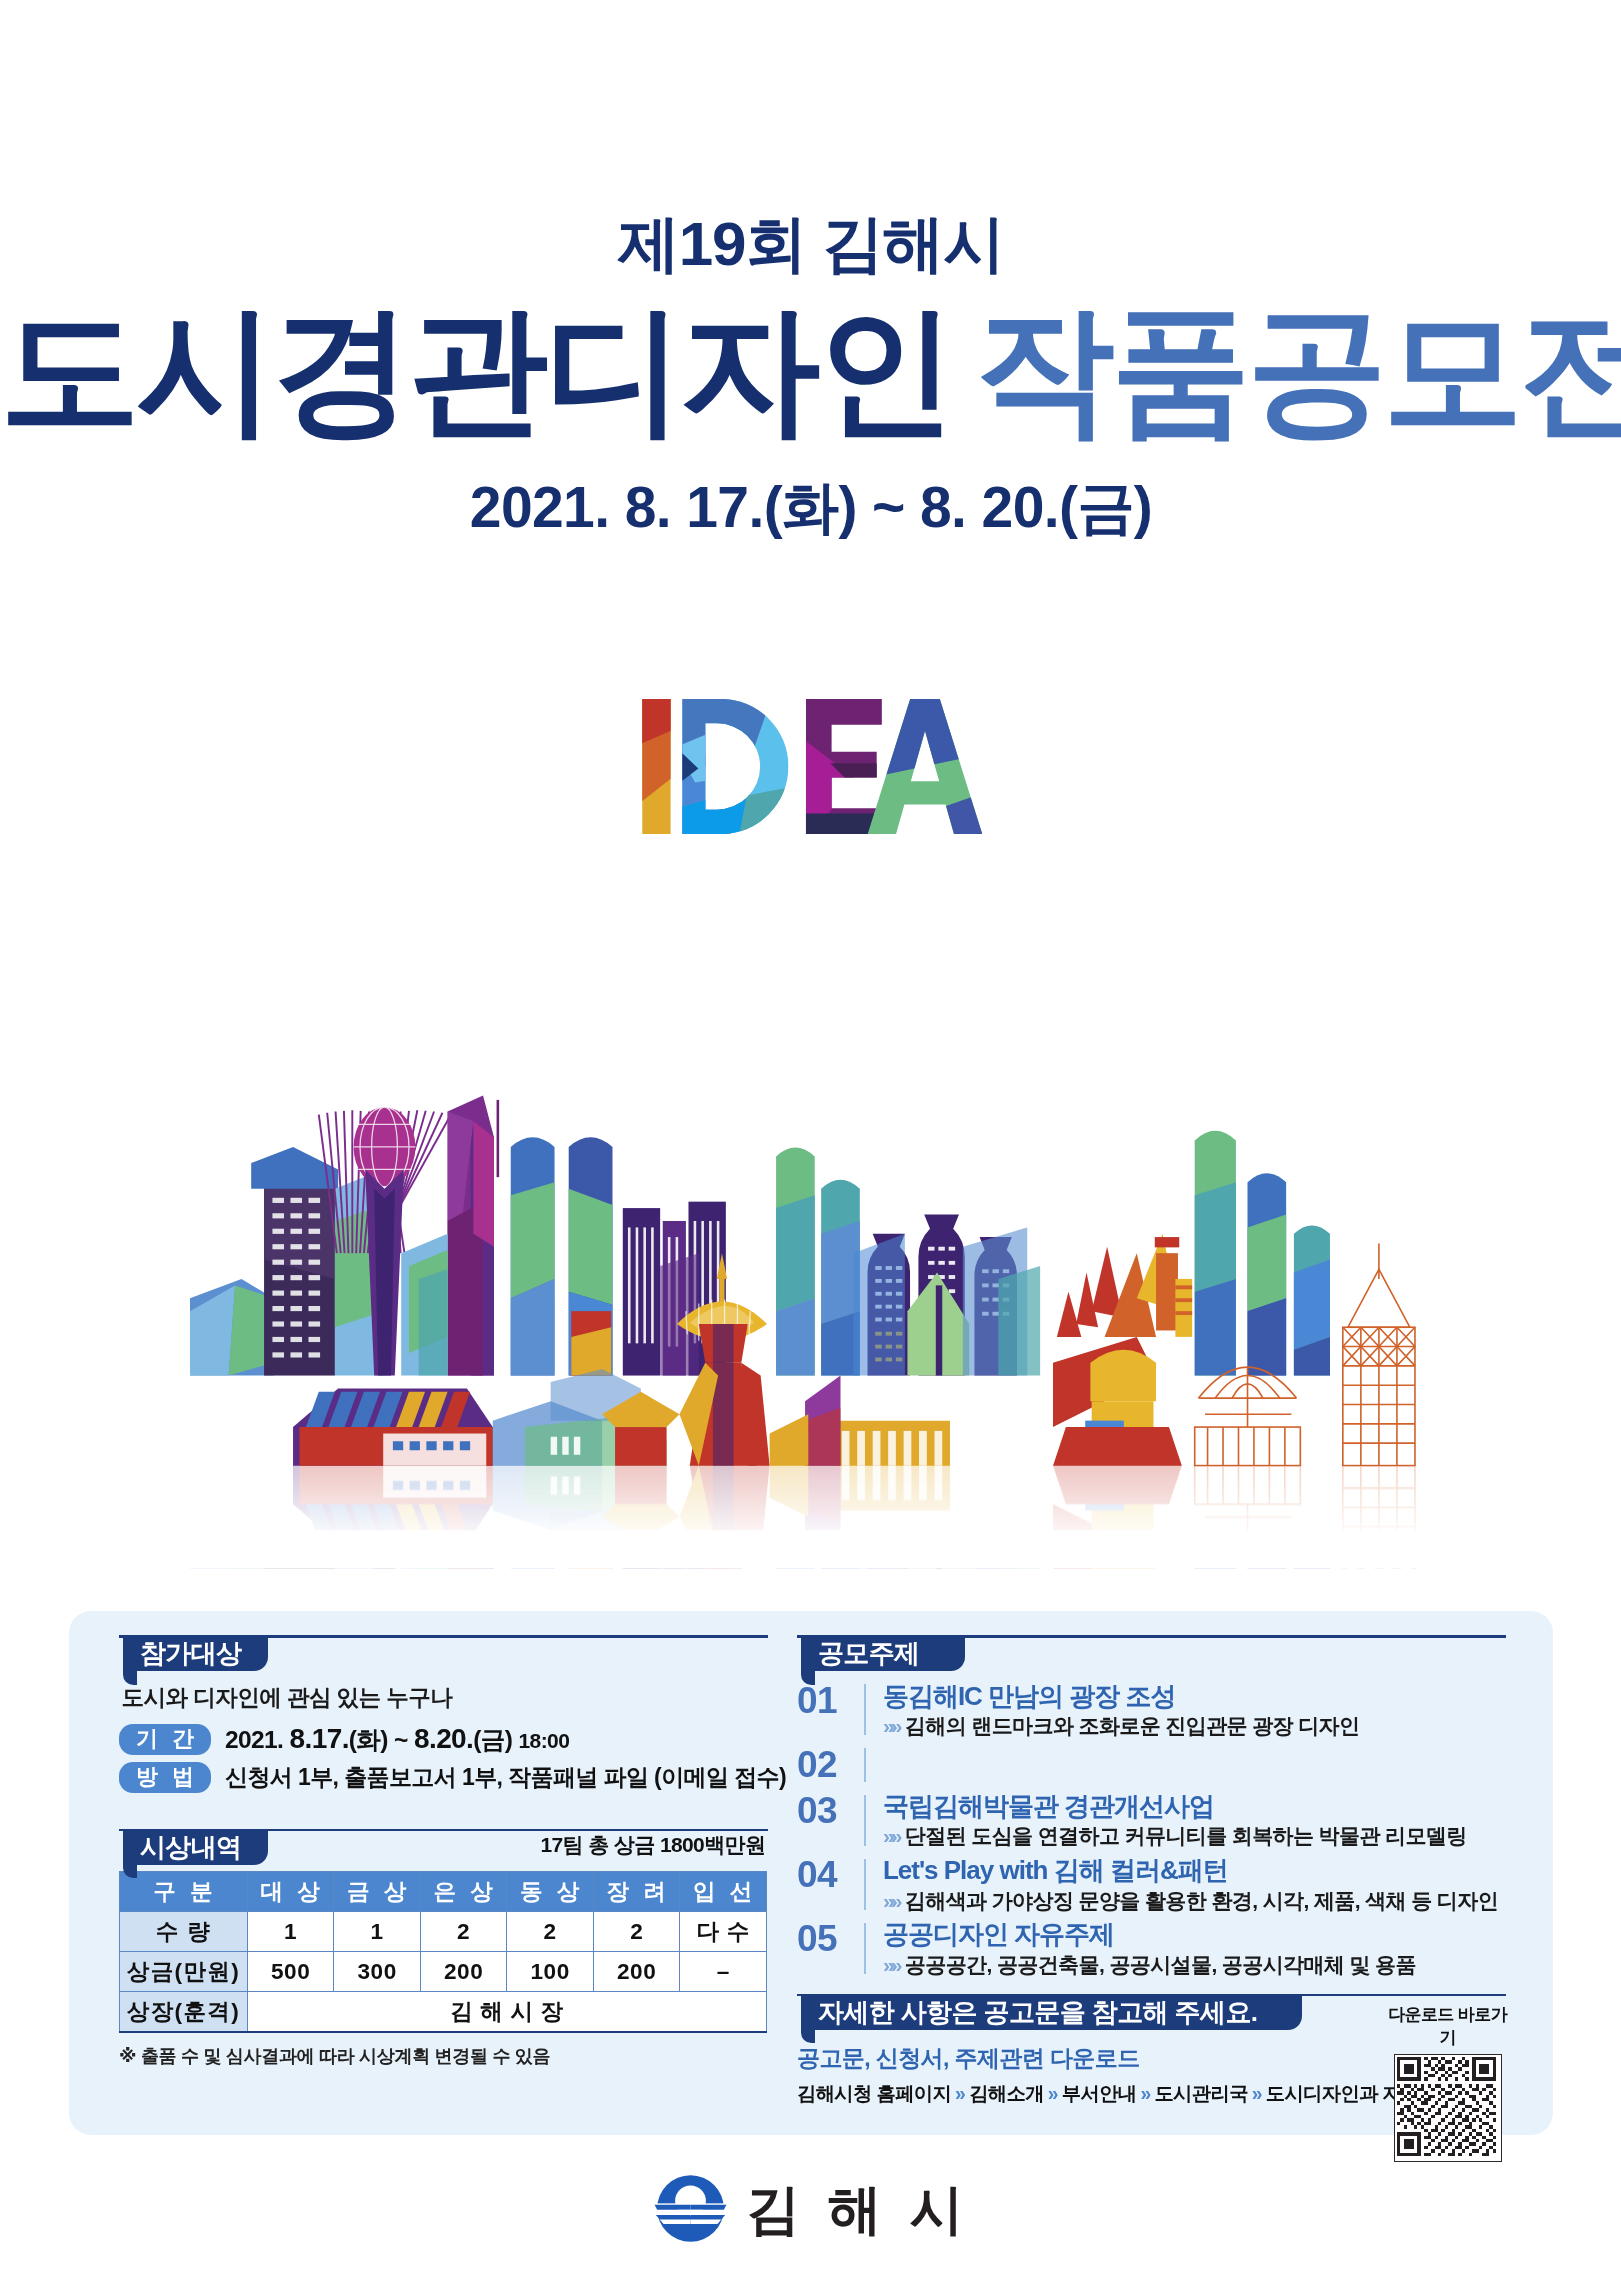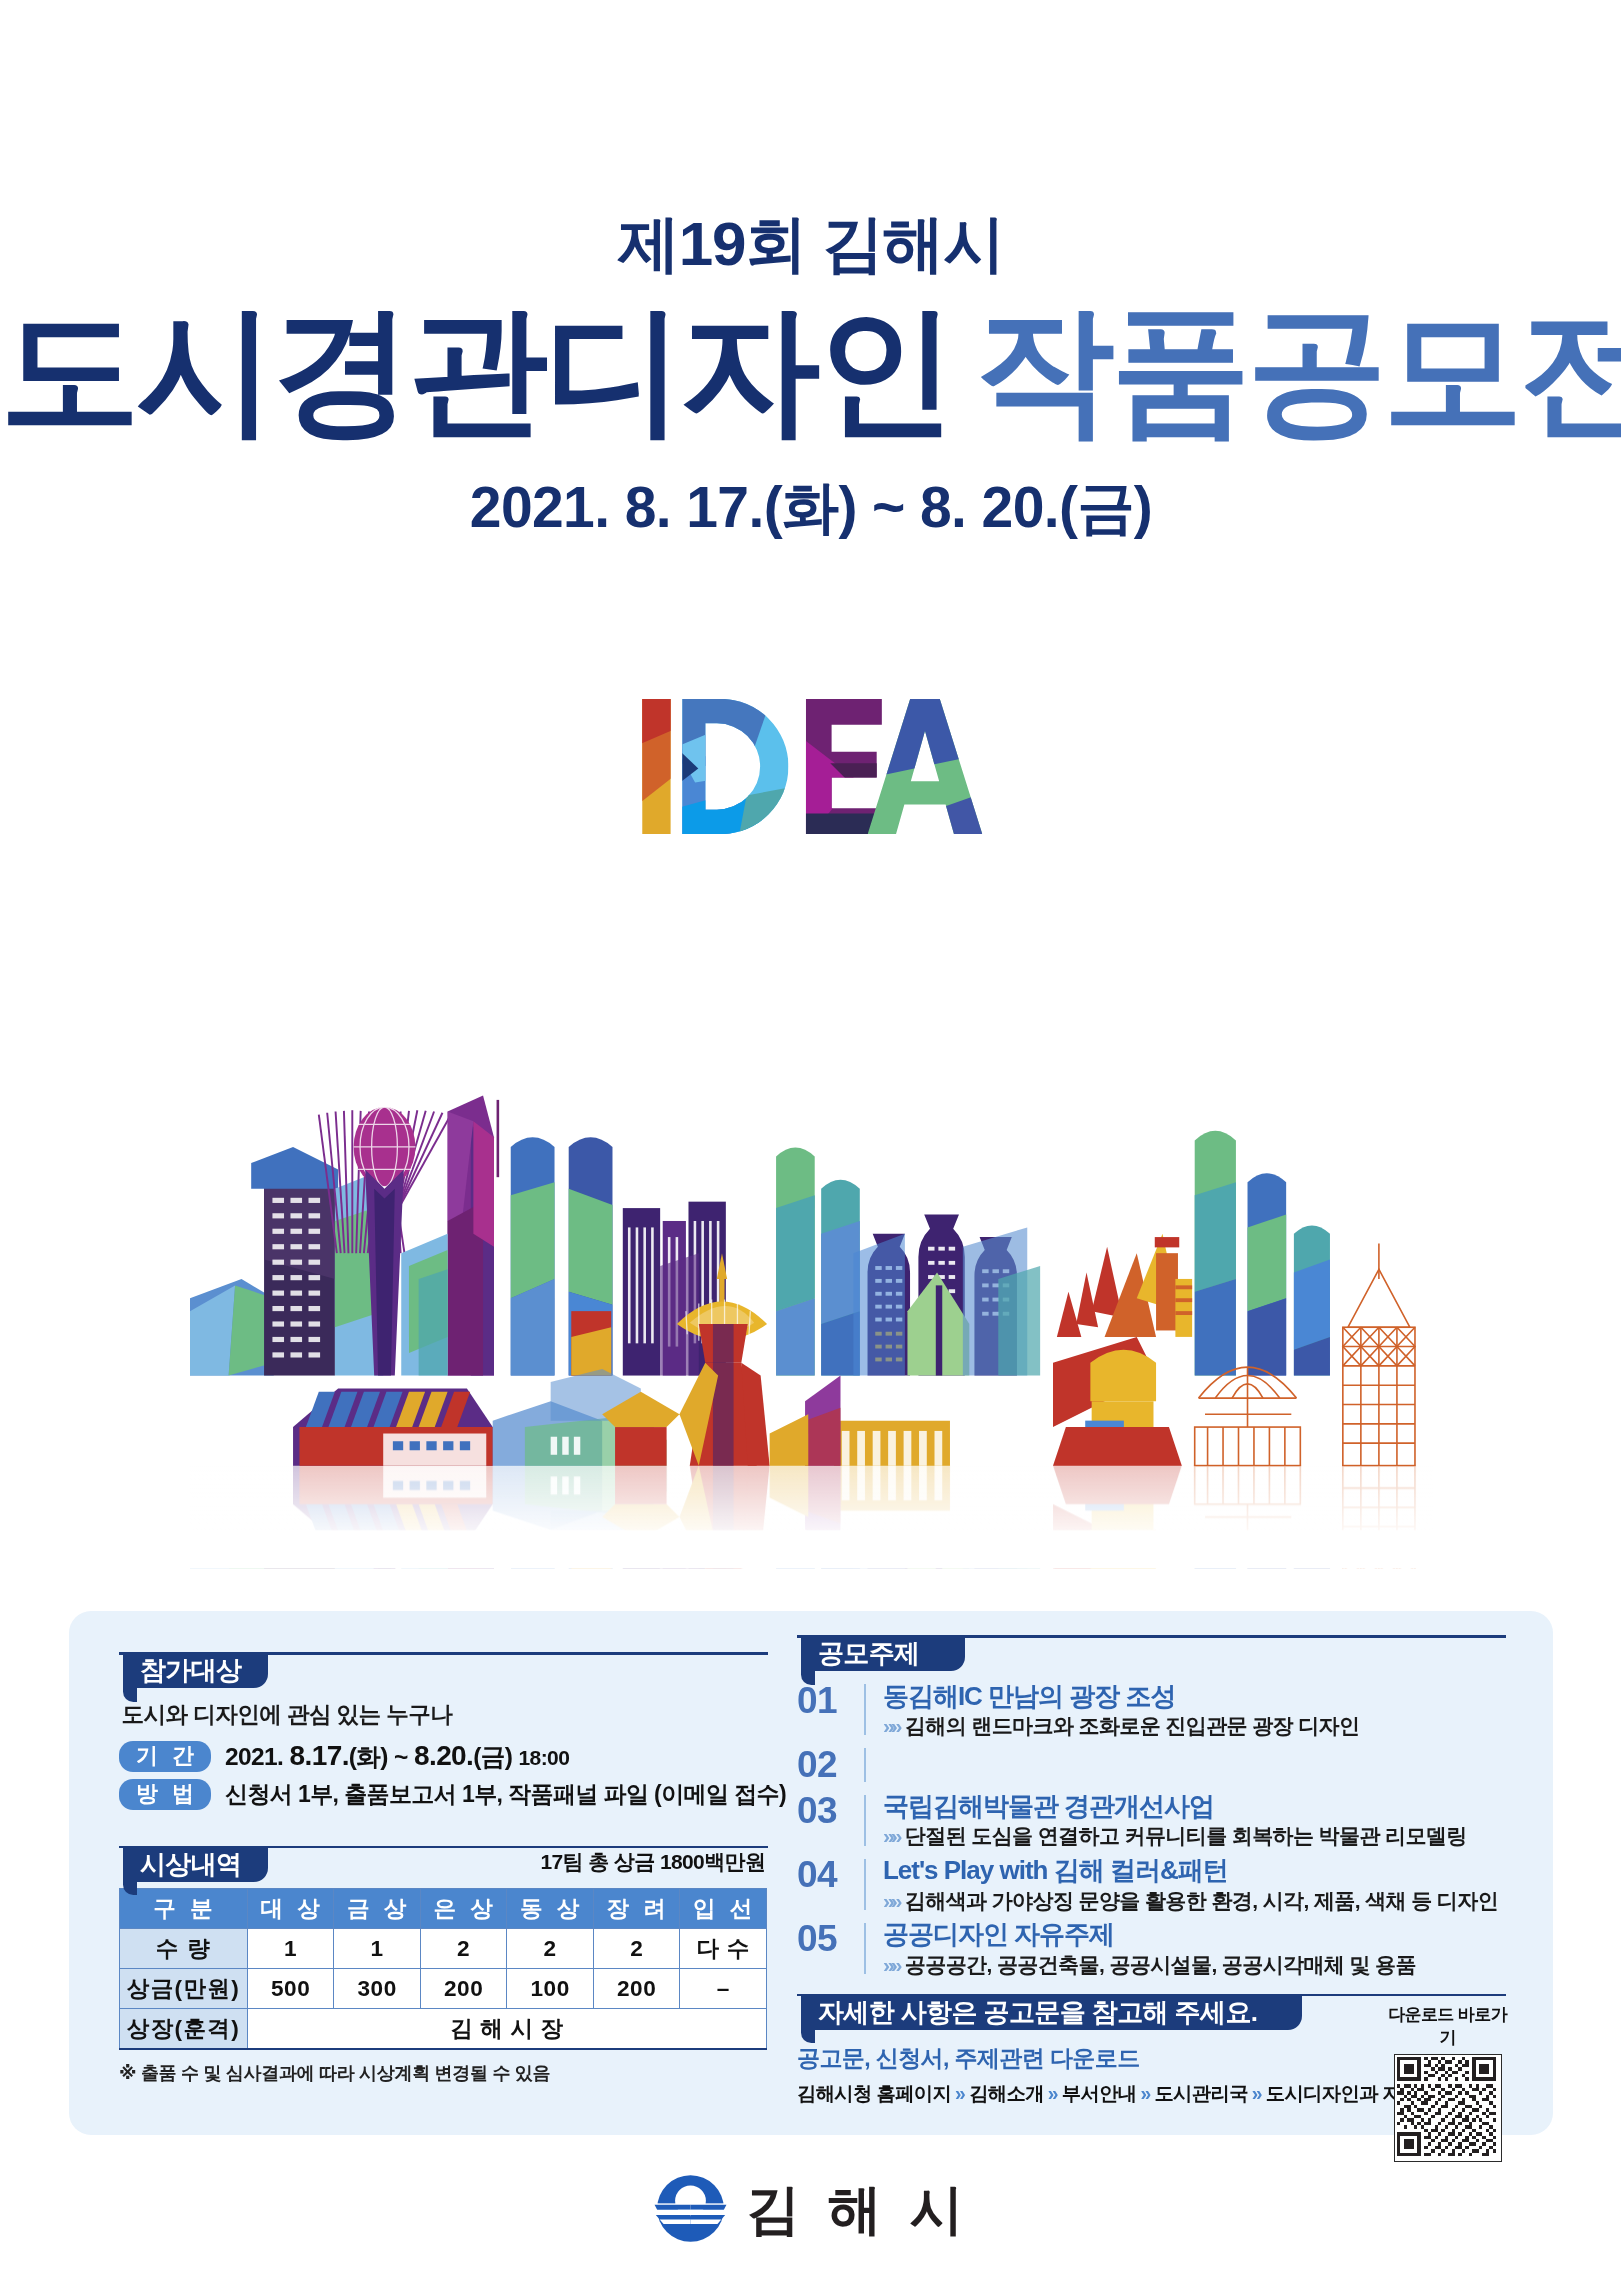--- a/index.html
+++ b/index.html
@@ -32,21 +32,21 @@
   .idea-svg{display:block;}
 
   
   .city-wrap{position:absolute;left:0;right:0;top:976px;display:flex;justify-content:center;}
 
   
   .panel{
     position:absolute;left:69px;top:1611px;width:1484px;height:524px;
     background:#E8F2FB;border-radius:22px;
   }
-  .col-l{position:absolute;left:50px;top:40px;width:649px;}
+  .col-l{position:absolute;left:50px;top:23px;width:649px;}
   .col-r{position:absolute;left:728px;top:23px;width:709px;}
 
   
   .sechead{position:relative;height:40px;margin-bottom:3.9px;}
   .sechead .rule{
     position:absolute;left:0;right:0;top:1.3px;height:2.6px;background:#1C3C7C;
   }
   .sechead .flag{
     position:absolute;left:3.9px;top:1.3px;height:36px;
     background:#1C3C7C;color:#fff;font-size:26px;font-weight:800;

